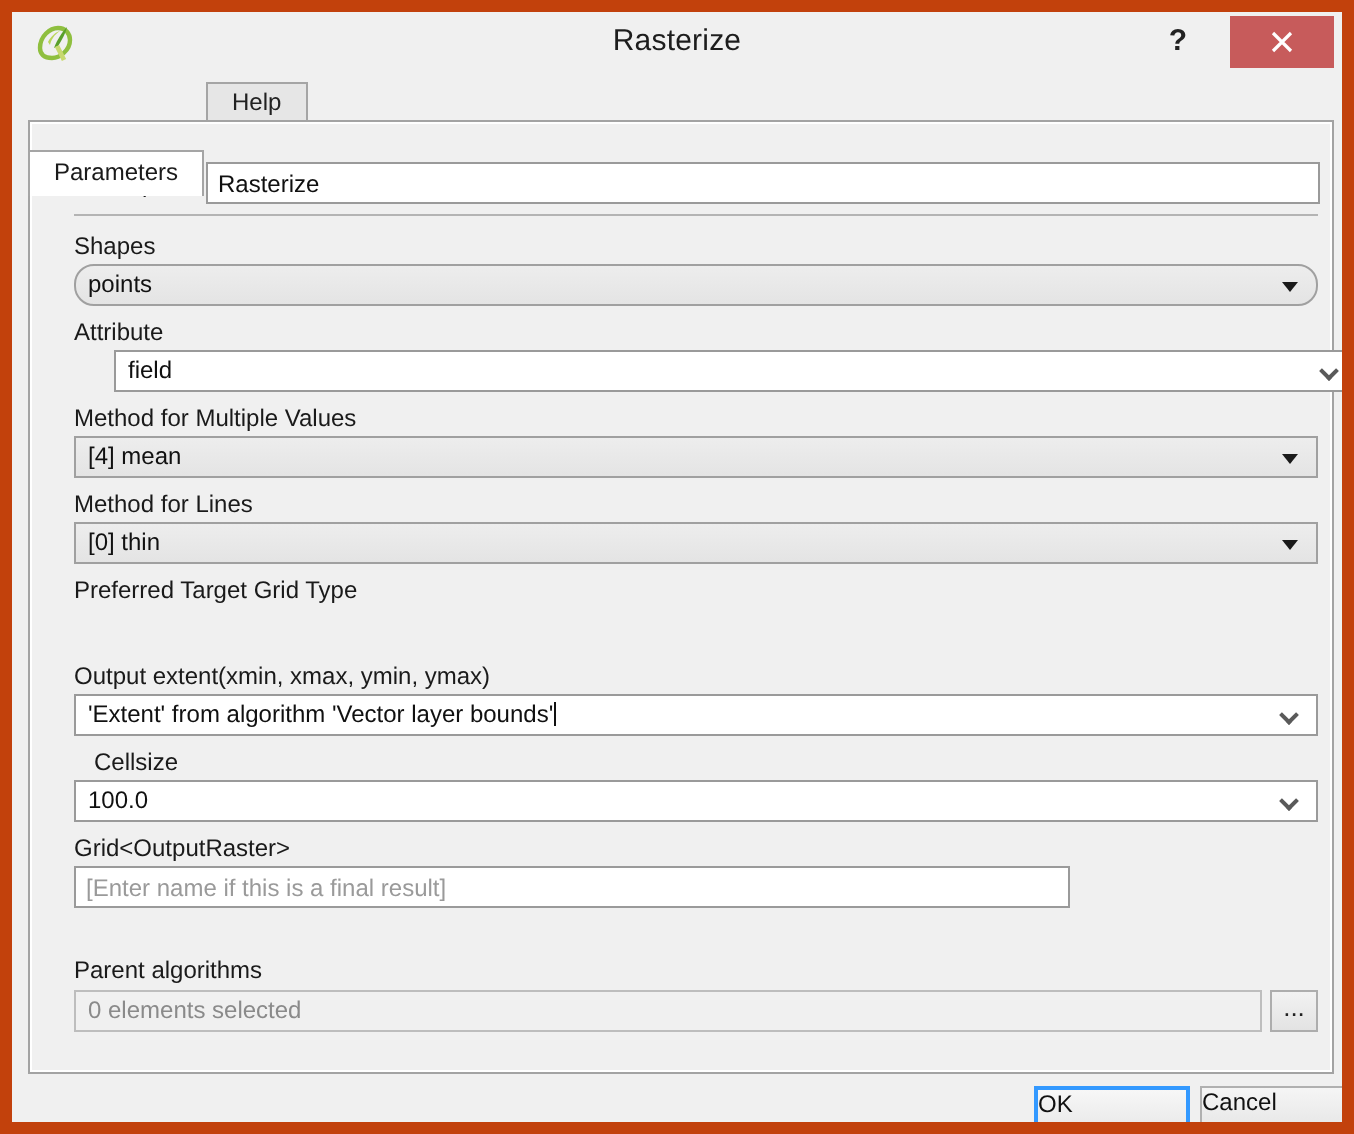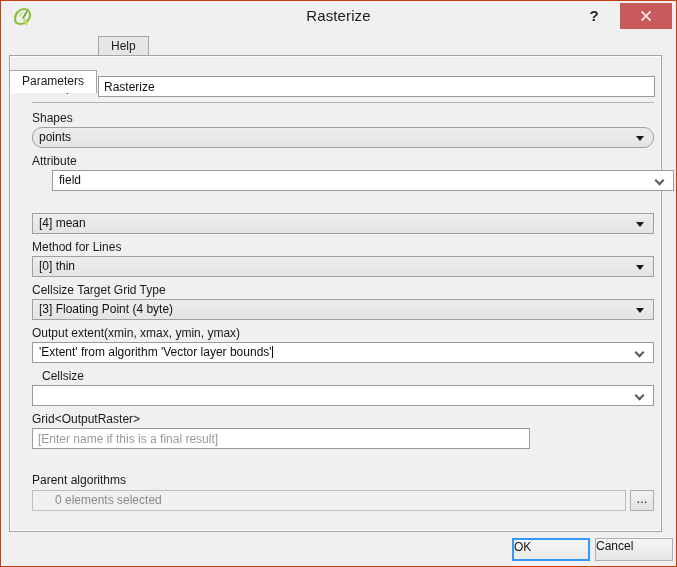--- a/index.html
+++ b/index.html
@@ -13,21 +13,21 @@
     color: #1a1a1a;
     -webkit-font-smoothing: none;
   }
 
   #window {
     position: relative;
     width: 677px;
     height: 567px;
     box-sizing: border-box;
     background: #f0f0f0;
-    border: 1px solid #c2410c;
+    border: 6px solid #c2410c;
     overflow: hidden;
   }
 
   
   #titlebar {
     position: relative;
     height: 32px;
     background: #f0f0f0;
     border-bottom: none;
   }
@@ -241,21 +241,21 @@
 
   
   .dinput {
     position: absolute;
     box-sizing: border-box;
     height: 21px;
     background: #f0f0f0;
     border: 1px solid #bdbdbd;
     font-size: 12px;
     color: #8a8a8a;
-    padding-left: 22px;
+    padding-left: 6px;
     line-height: 19px;
     overflow: hidden;
     white-space: nowrap;
   }
   .dotsbtn {
     position: absolute;
     box-sizing: border-box;
     width: 24px;
     height: 21px;
     border: 1px solid #adadad;
@@ -332,45 +332,43 @@
         <span class="ctext">points</span>
         <span class="arrow-tri"></span>
       </div>
 
       <div class="fieldlabel" style="left:22px; top:98px;">Attribute</div>
       <div class="ecombo" style="left:22px; top:114px; width:622px;margin-left:20px;">
         <span class="ctext">field</span>
         <span class="arrow-chev"></span>
       </div>
 
+      <div class="fieldlabel" style="left:22px; top:141px;">Method for Multiple Values</div>
       <div class="combo" style="left:22px; top:157px; width:622px;">
         <span class="ctext">[4] mean</span>
         <span class="arrow-tri"></span>
       </div>
 
       <div class="fieldlabel" style="left:22px; top:184px;">Method for Lines</div>
       <div class="combo" style="left:22px; top:200px; width:622px;">
         <span class="ctext">[0] thin</span>
         <span class="arrow-tri"></span>
       </div>
 
-      <div class="fieldlabel" style="left:22px; top:227px;">Cellsize Target Grid Type</div>
-      <div class="combo" style="left:22px; top:243px; width:622px;">
-        <span class="ctext">[3] Floating Point (4 byte)</span>
-        <span class="arrow-tri"></span>
-      </div>
+      <div class="fieldlabel" style="left:22px; top:227px;">Preferred Target Grid Type</div>
 
       <div class="fieldlabel" style="left:22px; top:270px;">Output extent(xmin, xmax, ymin, ymax)</div>
       <div class="ecombo" style="left:22px; top:286px; width:622px;">
         <span class="ctext caret">'Extent' from algorithm 'Vector layer bounds'</span>
         <span class="arrow-chev"></span>
       </div>
 
       <div class="fieldlabel" style="left:32px; top:313px;">Cellsize</div>
       <div class="ecombo" style="left:22px; top:329px; width:622px;">
+        <span class="ctext">100.0</span>
         <span class="arrow-chev"></span>
       </div>
 
       <div class="fieldlabel" style="left:22px; top:356px;">Grid&lt;OutputRaster&gt;</div>
       <input class="tinput" style="left: 22px; top: 372px; width: 498px;" placeholder="[Enter name if this is a final result]">
 
       <div class="fieldlabel" style="left:22px; top:417px;">Parent algorithms</div>
       <div class="dinput" style="left:22px; top:434px; width:594px;">0 elements selected</div>
       <div class="dotsbtn" style="left:620px; top:434px;">...</div>
 

